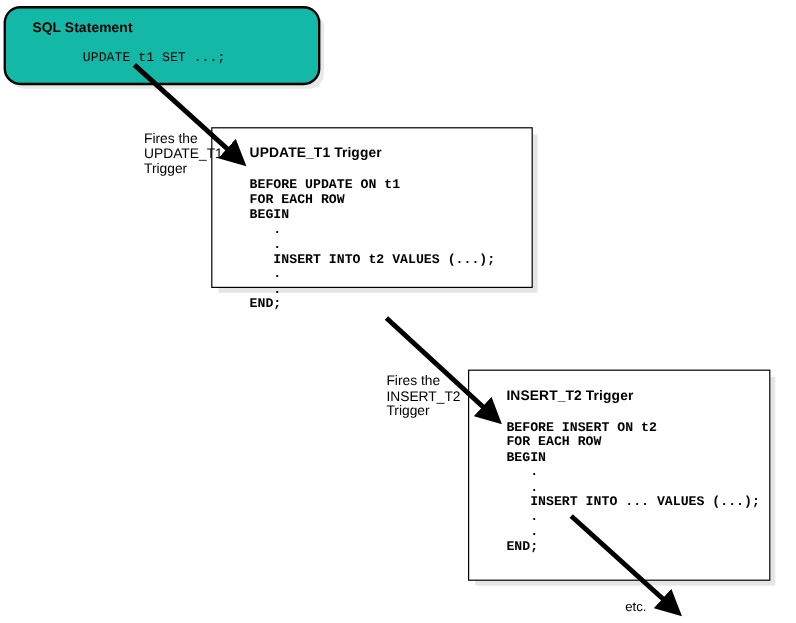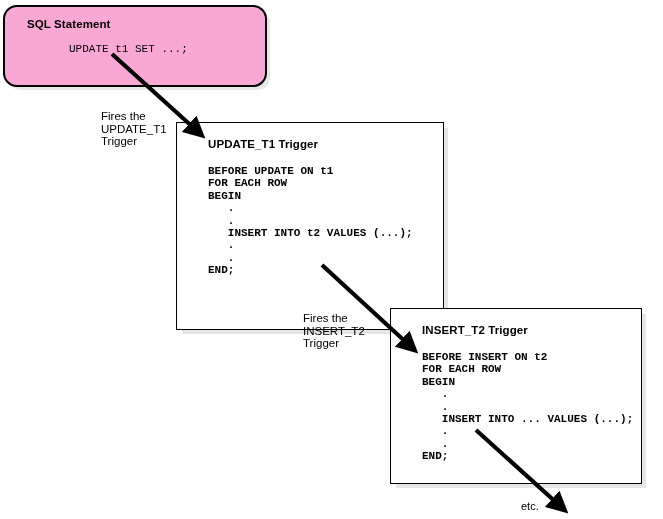--- a/index.html
+++ b/index.html
@@ -15,22 +15,22 @@
     overflow: hidden;
     font-family: "Liberation Sans", sans-serif;
   }
 
   
   .sql-box {
     position: absolute;
     left: 3px;
     top: 5px;
     width: 264px;
-    height: 82px;
-    background: #f9a8d4;
+    height: 66px;
+    background: #14b8a6;
     border: 2px solid #000000;
     border-radius: 14px;
     box-shadow: 4px 4px 0 -1px rgba(0,0,0,0.09);
     box-sizing: border-box;
   }
   .sql-title {
     position: absolute;
     left: 22px;
     top: 11px;
     font-size: 11.5px;
@@ -53,23 +53,23 @@
   
   .trigger-box {
     position: absolute;
     background: #ffffff;
     border: 1.6px solid #000000;
     box-shadow: 5px 5px 0 -1px rgba(0,0,0,0.10);
     box-sizing: border-box;
   }
   #box-update {
     left: 176px;
-    top: 122px;
+    top: 106px;
     width: 268px;
-    height: 208px;
+    height: 134px;
     padding-left: 48px;
   }
   #box-insert {
     left: 390px;
     top: 308px;
     width: 252px;
     height: 176px;
   }
   .trigger-title {
     position: absolute;
@@ -93,20 +93,21 @@
     font-weight: bold;
   }
 
   
   .arrow-label {
     position: absolute;
     font-size: 11.5px;
     line-height: 12.6px;
     color: #000000;
     white-space: pre;
+    margin-left: 19px;
   }
   #label-update { left: 101px; top: 110px; }
   #label-insert { left: 303px; top: 312px; }
 
   #label-etc {
     position: absolute;
     left: 521px;
     top: 500px;
     font-size: 11px;
     color: #000000;

